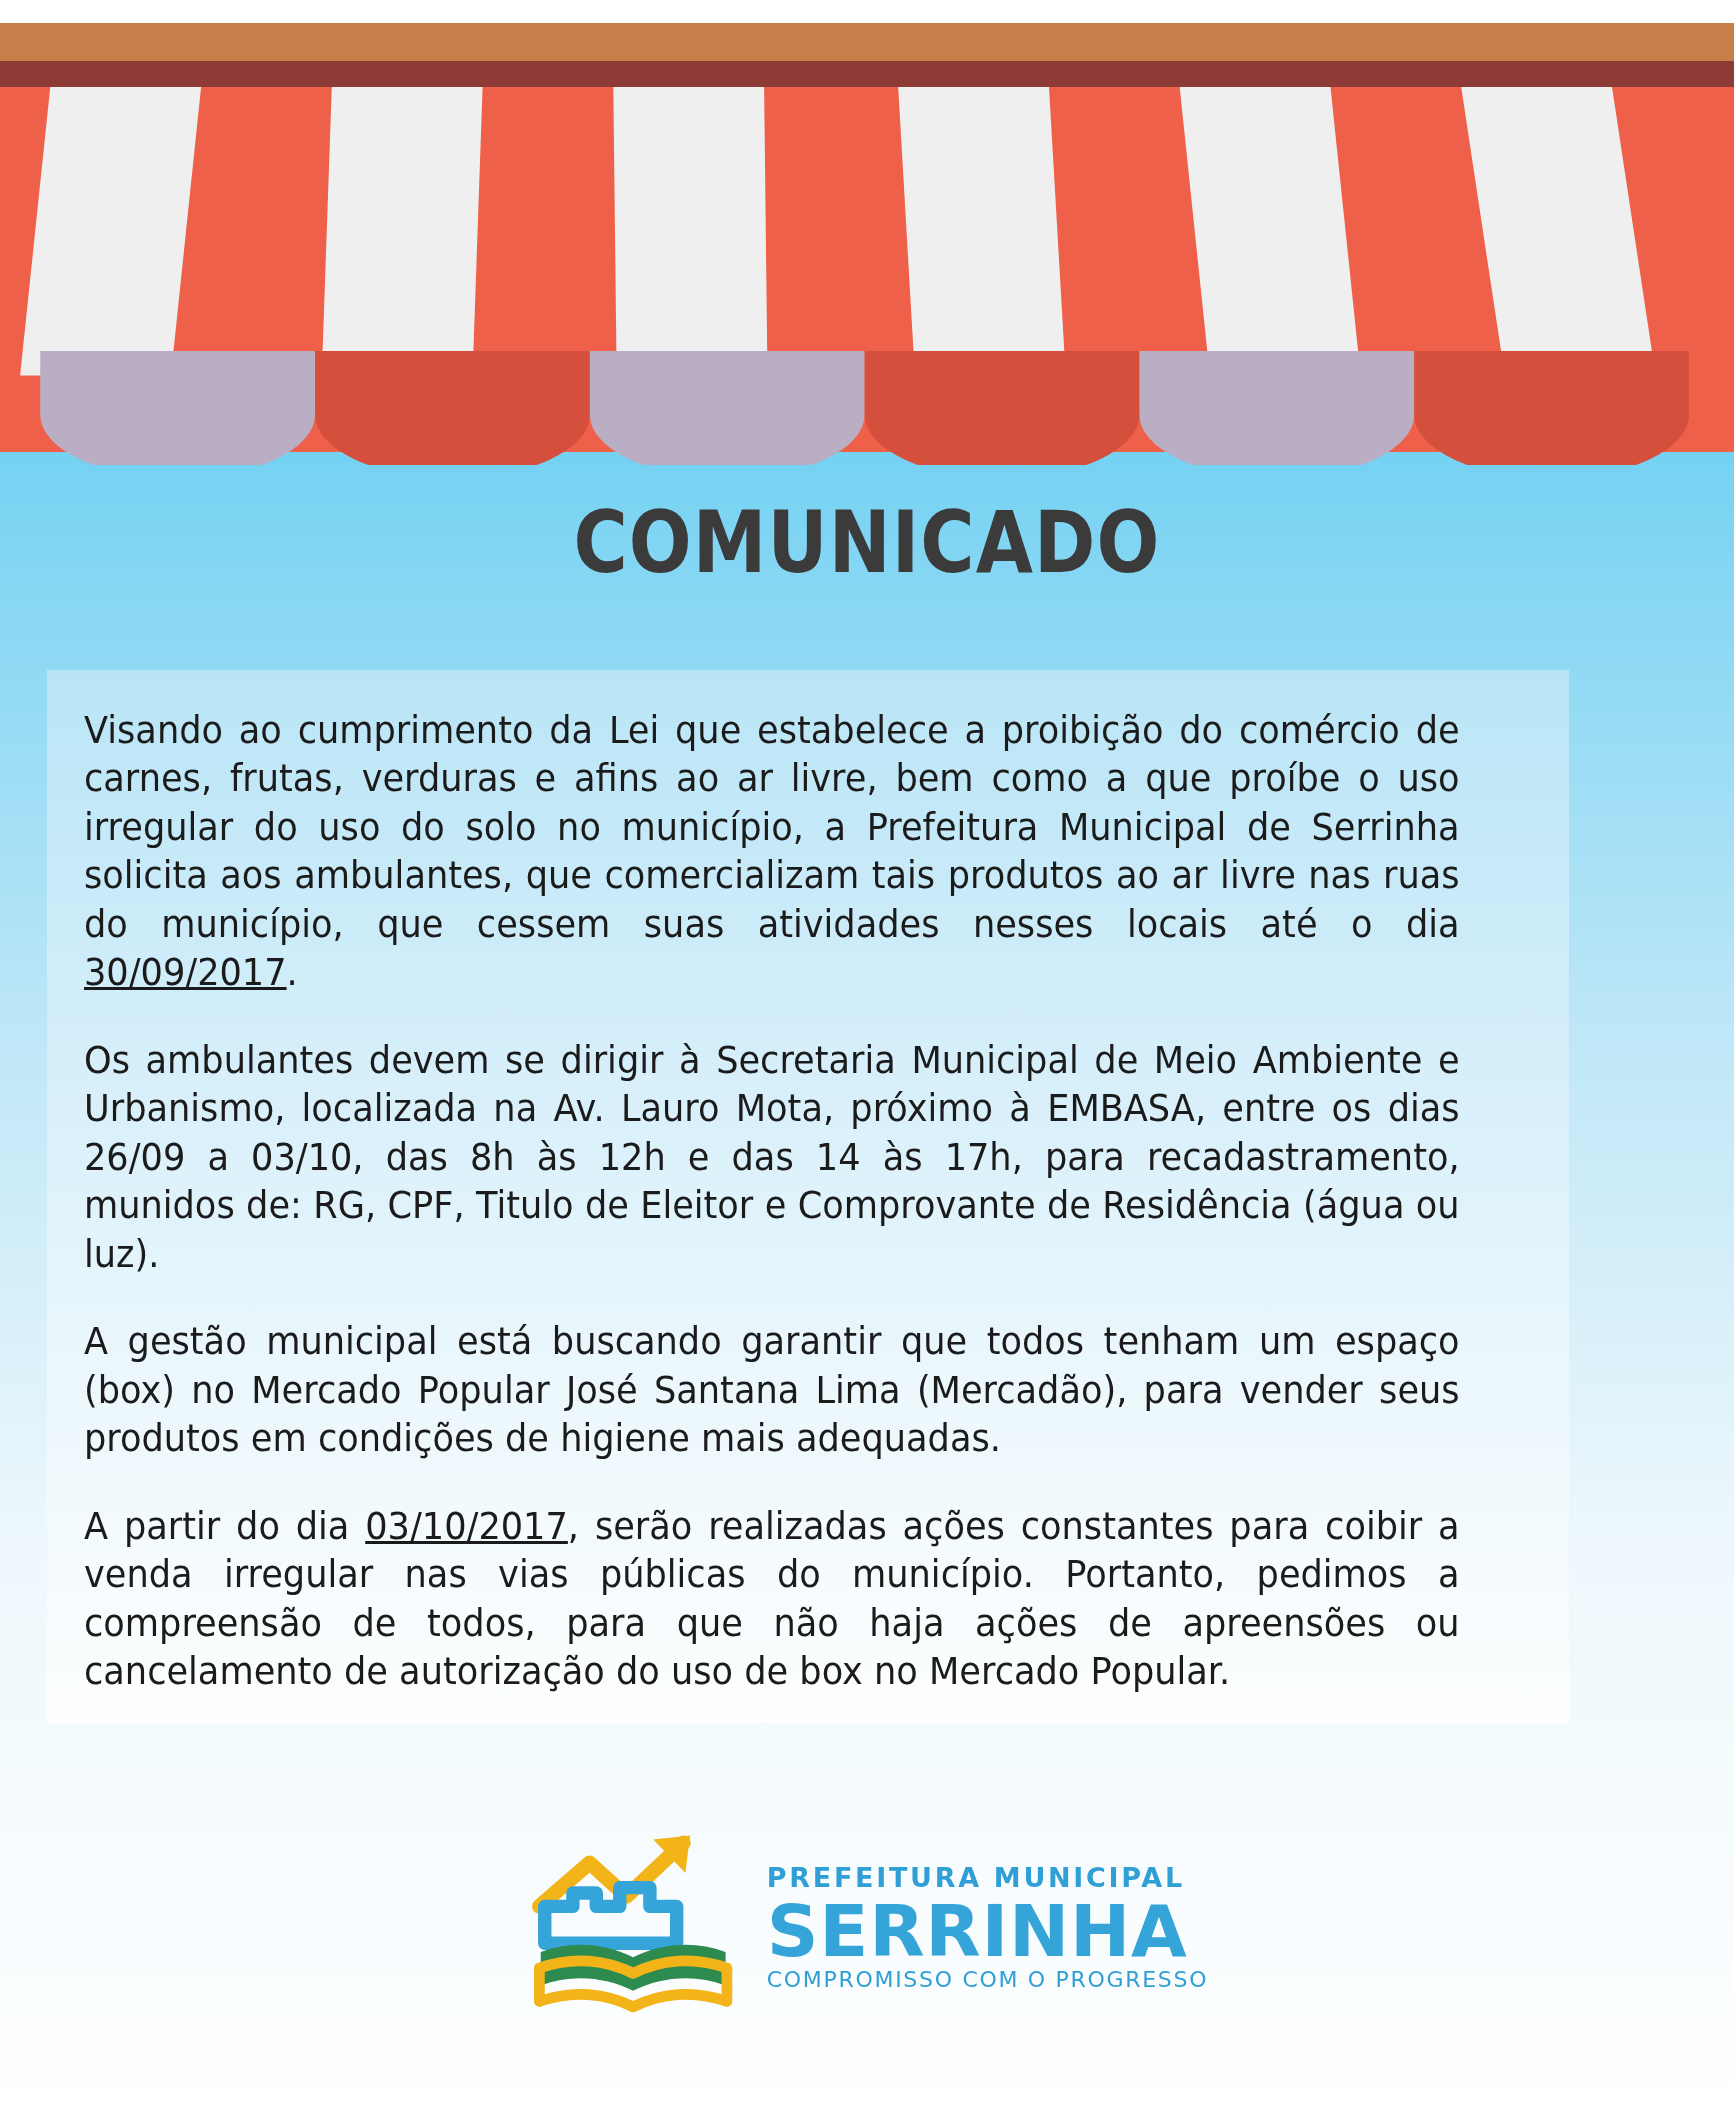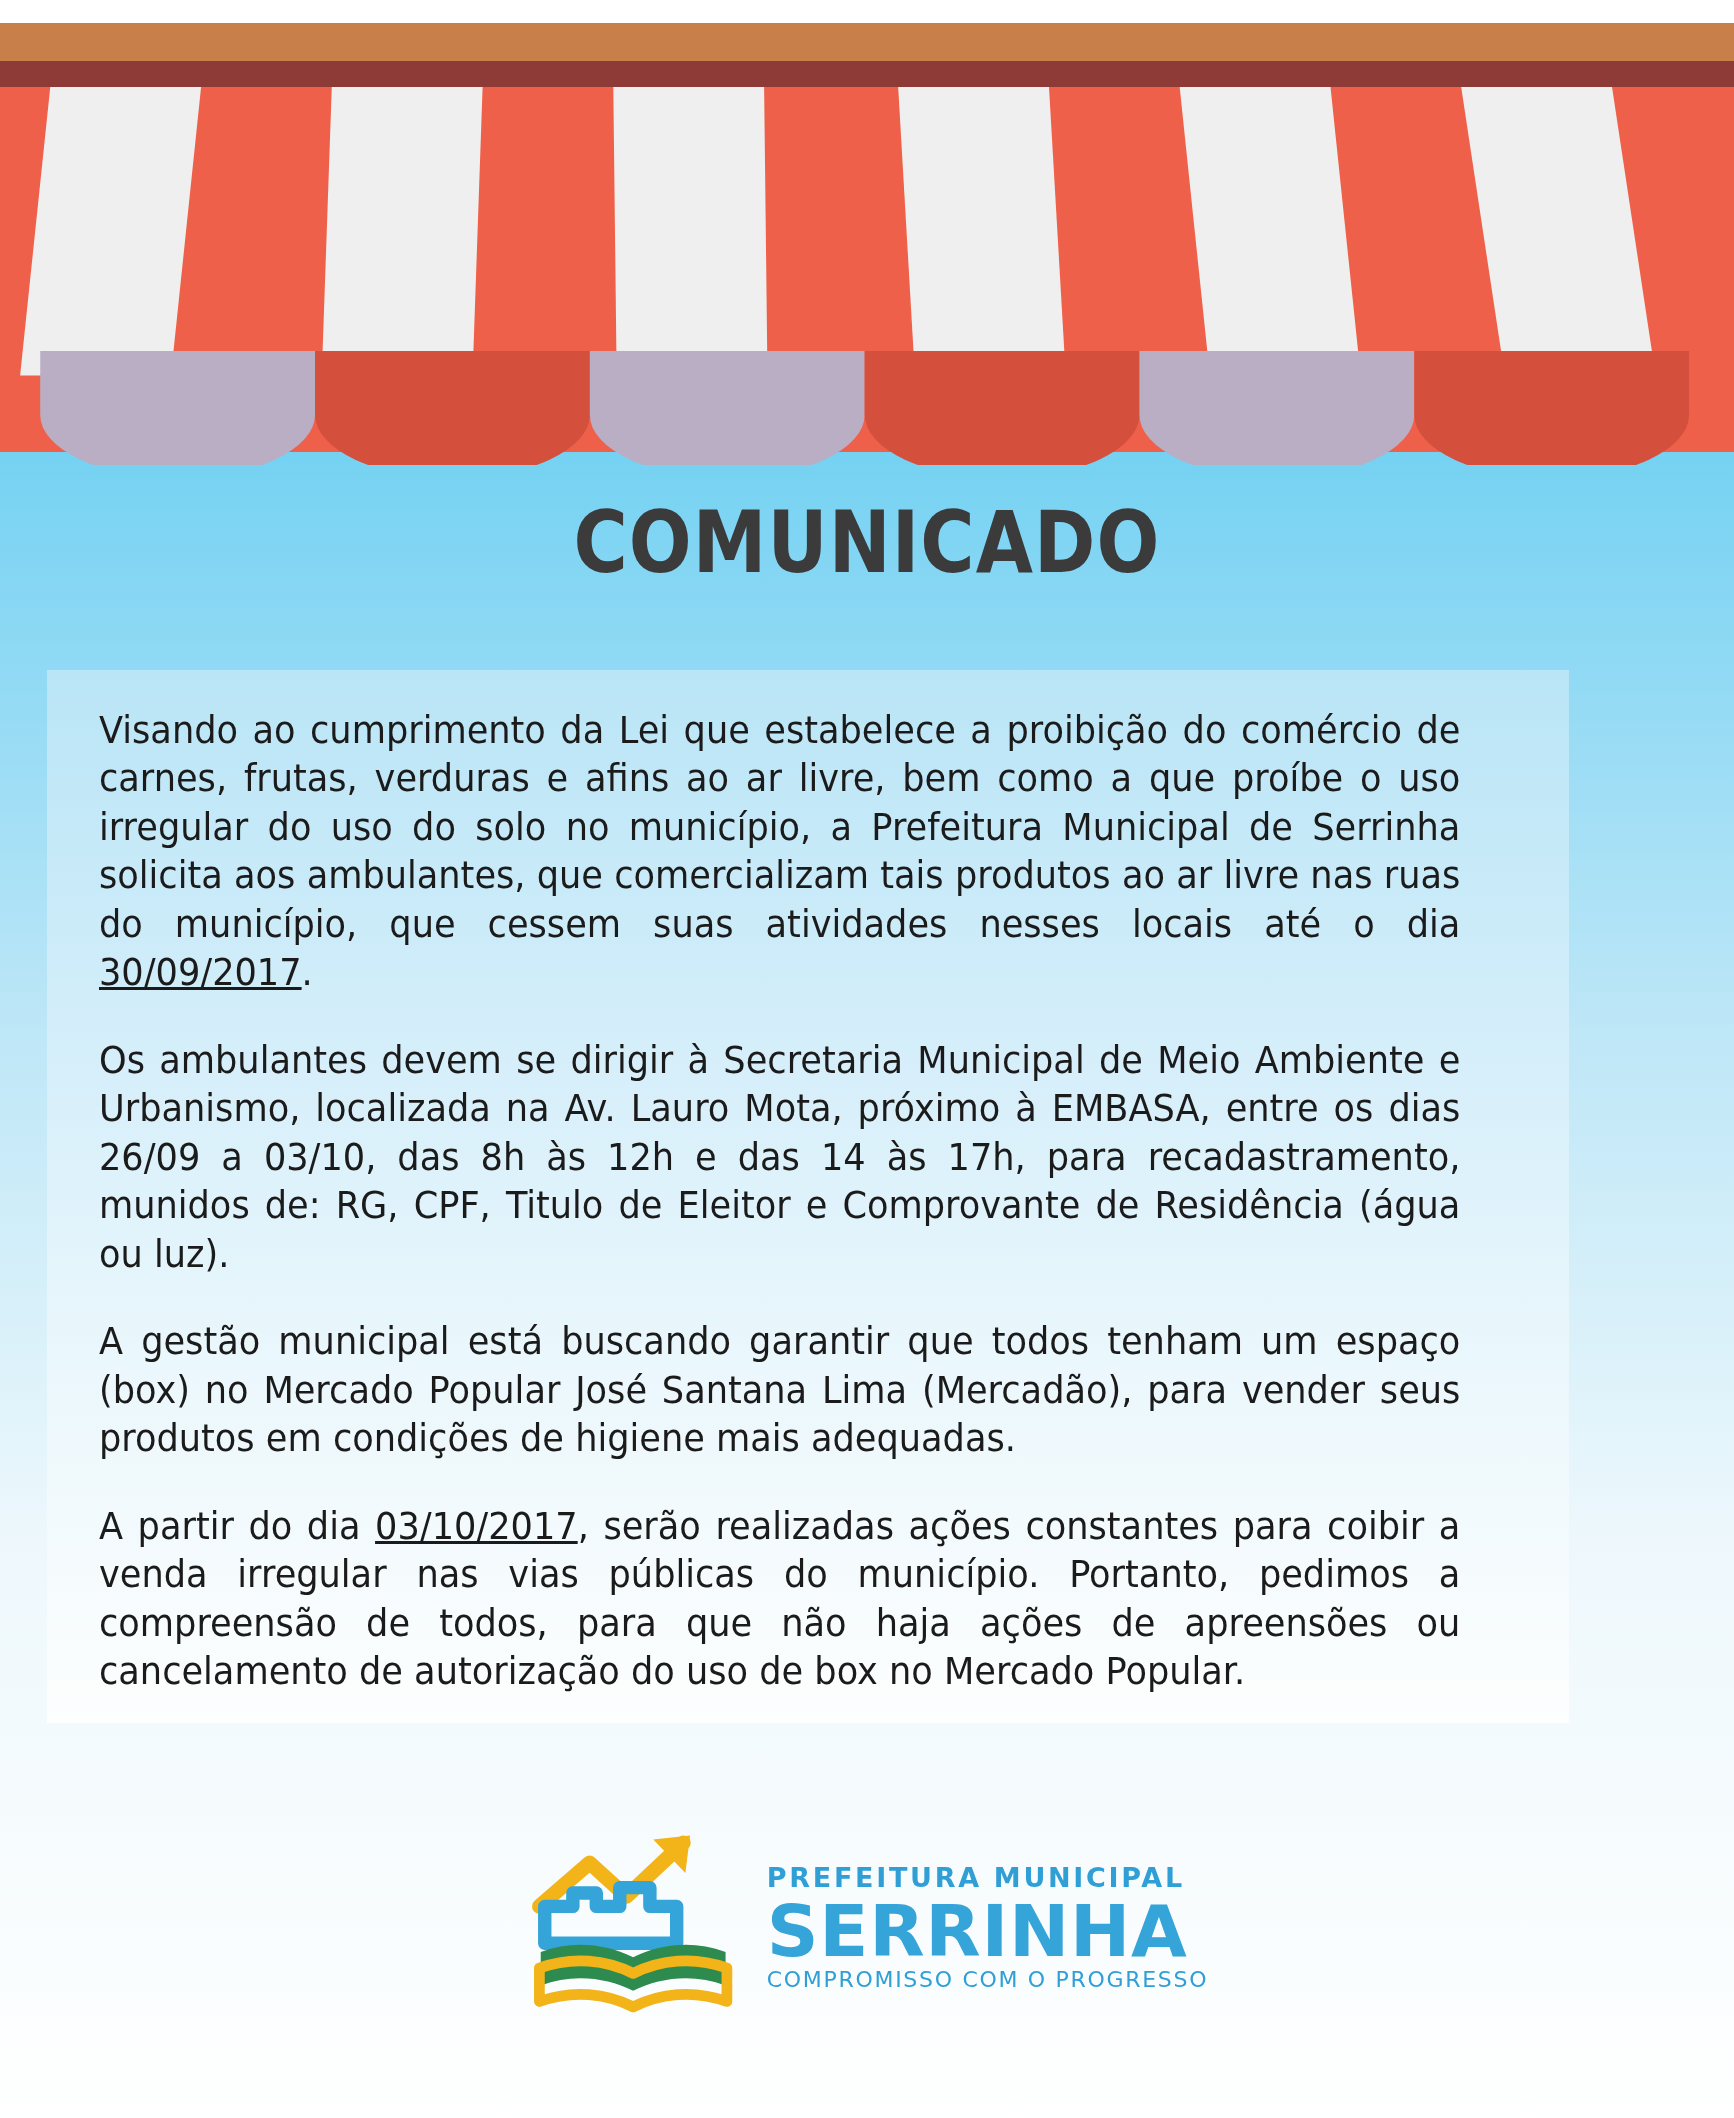--- a/index.html
+++ b/index.html
@@ -72,21 +72,21 @@
     transform-origin: center;
   }
 
   
   .card {
     position: absolute;
     left: 47px;
     top: 647px;
     width: 1522px;
     background: linear-gradient(180deg, #b9e5f6 0%, #d4eefa 35%, #eaf7fc 65%, #fdfefe 100%);
-    padding: 37px 37px 27px 52px;
+    padding: 37px 37px 27px 37px;
     box-sizing: border-box;
   }
   .para {
     font-family: "DejaVu Sans", sans-serif;
     font-size: 37px;
     line-height: 1.31;
     color: #1b1b1b;
     margin: 0 0 39px 0;
     text-align: justify;
     font-weight: 500;

